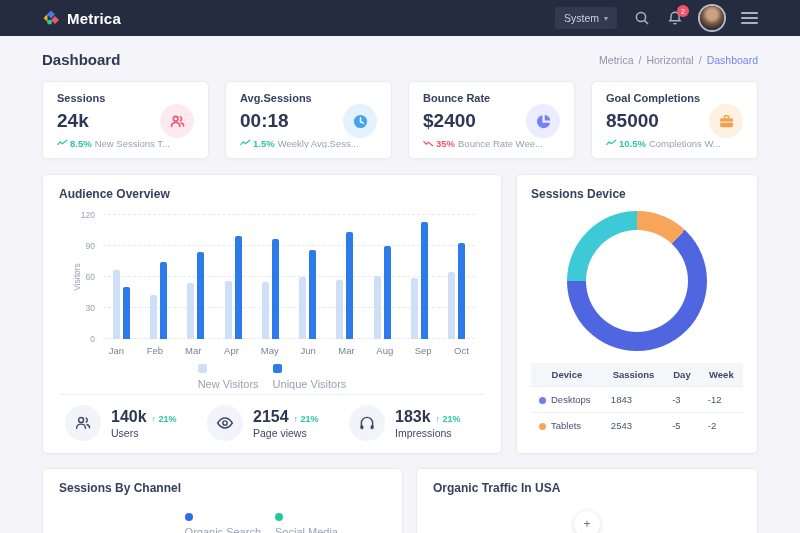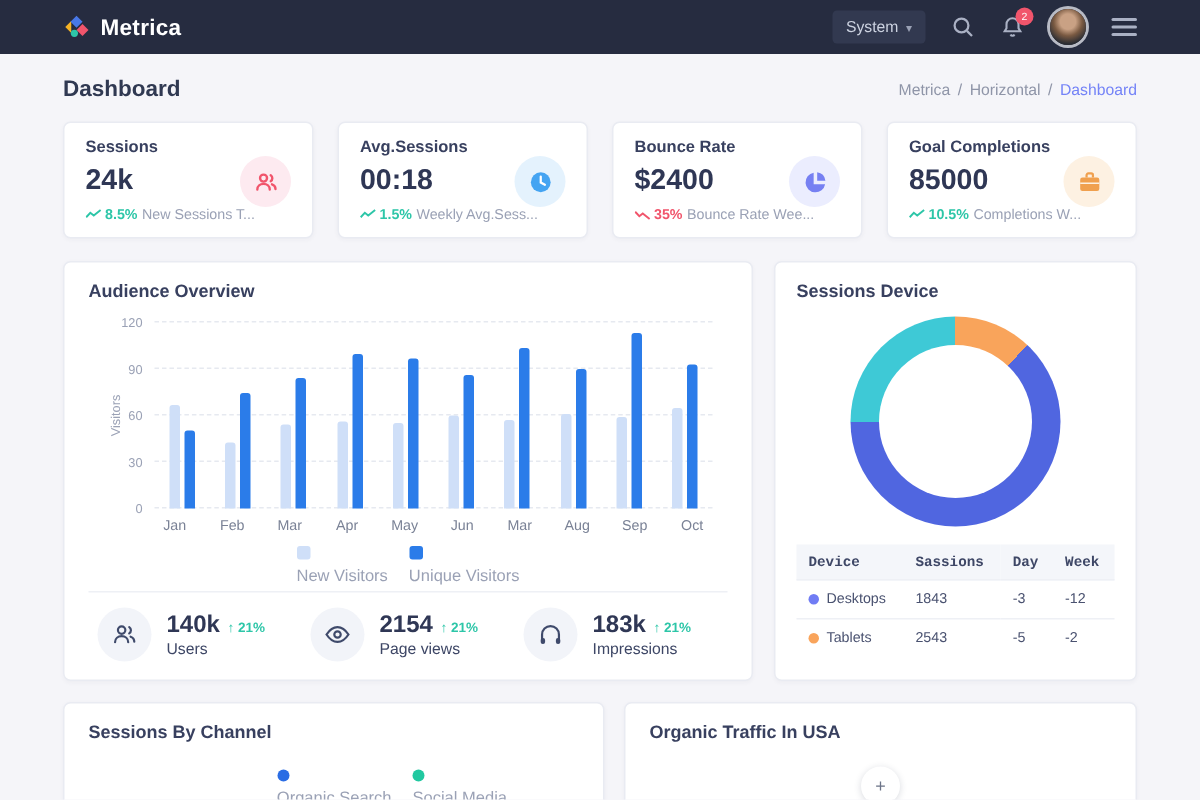--- a/index.html
+++ b/index.html
@@ -71,21 +71,21 @@
   .summary-value-row { display:flex; align-items:baseline; gap:5px; }
   .summary-value { font-size:16px; font-weight:bold; color:#2f3755; }
   .summary-delta { font-size:9px; font-weight:bold; color:#2dc6a8; }
   .summary-label { font-size:10.5px; color:#3e4766; margin-top:1px; }
 
   
   .device-card { width:242px; padding:12px 14px; display:flex; flex-direction:column; }
   .donut { width:140px; height:140px; border-radius:50%; margin:10px auto 0; position:relative; }
   .donut::after { content:""; position:absolute; inset:19px; background:#fff; border-radius:50%; }
   .device-table { width:100%; border-collapse:collapse; margin-top:12px; font-size:9.5px; }
-  .device-table th { background:#f4f6fa; color:#3e4766; text-align:left; font-weight:bold; padding:6px 8px;font-family:Liberation Mono, monospace; }
+  .device-table th { background:#f4f6fa; color:#3e4766; text-align:center; font-weight:bold; padding:6px 8px; }
   .device-table td { padding:7px 8px; color:#4a5270; border-top:1px solid #eef0f5; }
   .dot { display:inline-block; width:7px; height:7px; border-radius:50%; margin-right:5px; vertical-align:middle; }
 
   
   .bottom-row { display:flex; gap:13px; margin-top:14px; }
   .channel-card { width:361px; height:120px; padding:12px 16px; }
   .channel-legend { display:flex; justify-content:flex-end; gap:14px; margin-top:18px; padding-right:48px; }
   .usa-card { flex:1; height:120px; padding:12px 16px; position:relative; overflow:hidden; }
   .map-zoom-btn { position:absolute; left:50%; top:42px; transform:translateX(-50%); width:26px; height:26px;
                   border-radius:50%; background:#fff; border:none; box-shadow:0 1px 5px rgba(40,50,80,.18);

